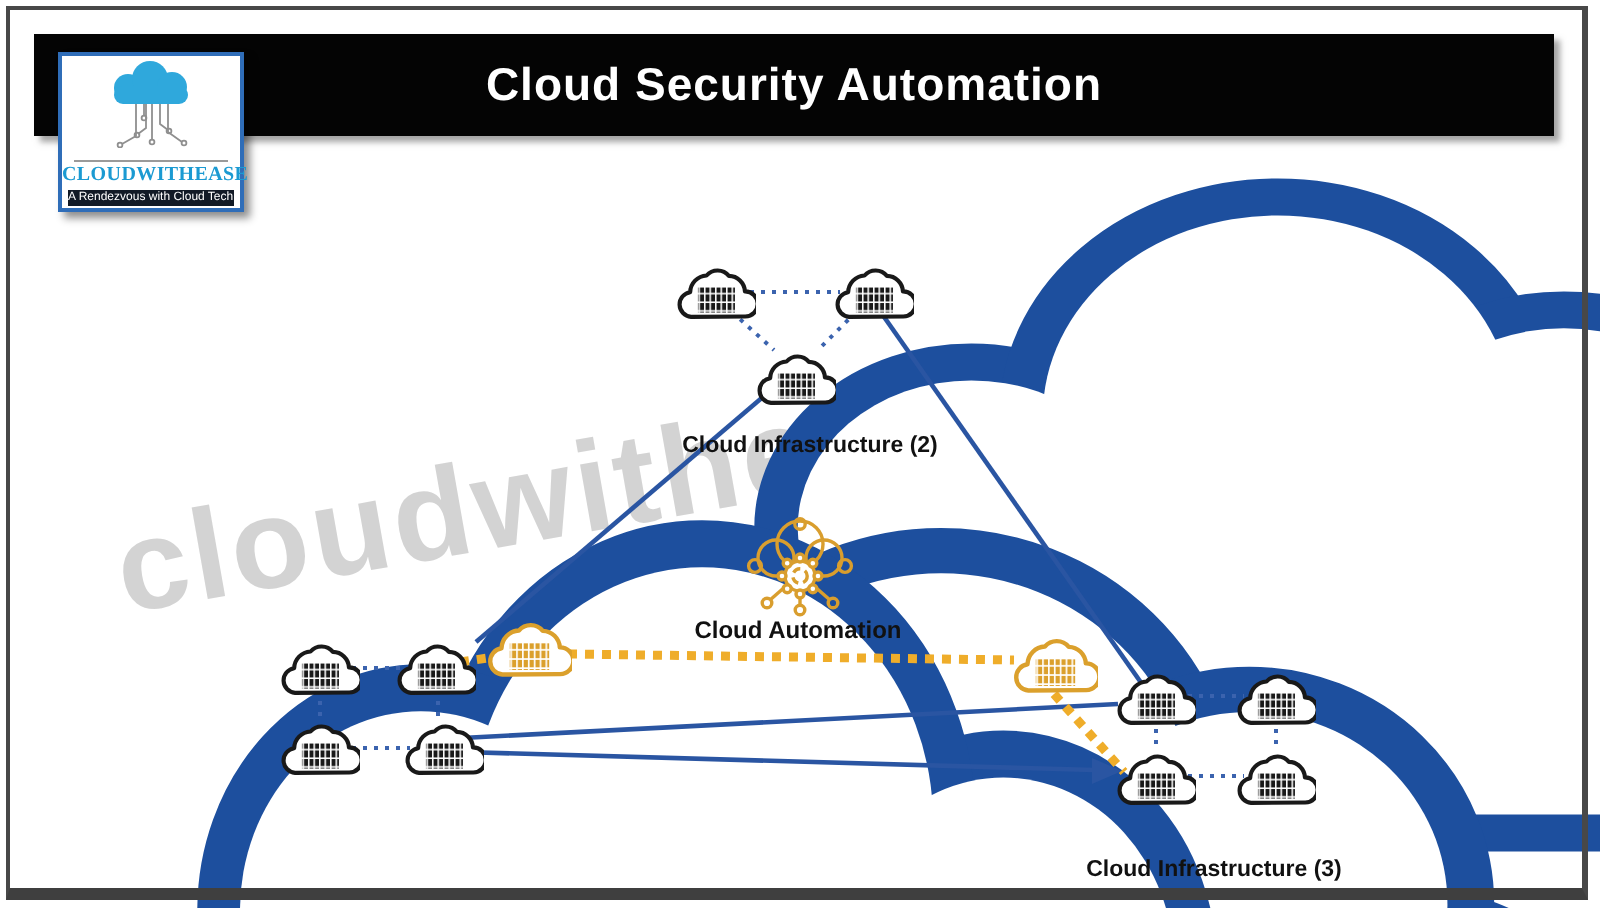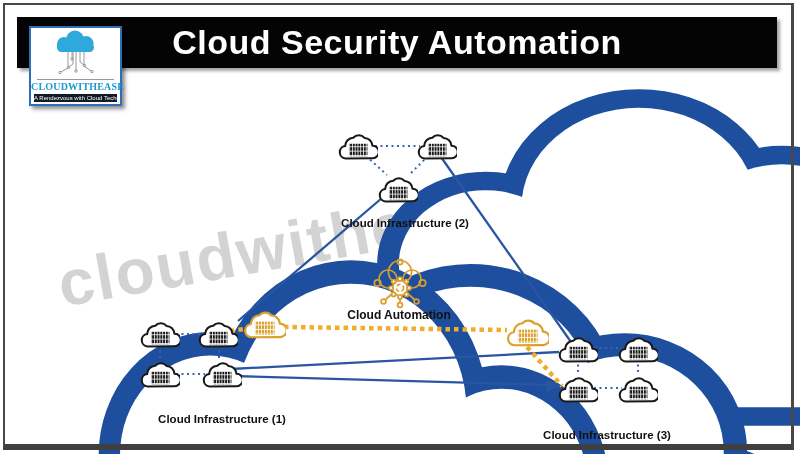--- a/index.html
+++ b/index.html
@@ -2,21 +2,21 @@
 <html><head>
 <meta charset="utf-8">
 <style>
   html,body{margin:0;padding:0;background:#fff;}
   #stage{position:relative;width:800px;height:454px;background:#fff;overflow:hidden;
          font-family:"Liberation Sans",sans-serif;}
   .frame{position:absolute;left:3px;top:3px;width:791px;height:447px;box-sizing:border-box;
          border:2px solid #484848;border-right-width:3px;border-bottom:6px solid #3f3f3f;z-index:50;pointer-events:none;}
   .titlebar{position:absolute;left:17px;top:17px;width:760px;height:51px;background:#040404;
             box-shadow:3px 3px 3px rgba(90,90,90,.55);z-index:5;}
-  .titlebar .title{color:#fff;font-weight:bold;font-size:34px;text-align:center;line-height:51px;
+  .titlebar .title{color:#fff;font-weight:bold;font-size:23px;text-align:center;line-height:51px;
             letter-spacing:.5px;}
   .logo-card{position:absolute;left:29px;top:26px;width:93px;height:80px;background:#fff;
             border:2px solid #2f6db8;box-shadow:3px 3px 4px rgba(0,0,0,.45);z-index:6;box-sizing:border-box;}
   .logo-card .divider{border-top:1px solid #9a9a9a;margin:1px 6px 1px 6px;}
   .brand-name{color:#1b9ad2;font-family:"Liberation Serif",serif;font-weight:bold;font-size:10px;
             text-align:center;letter-spacing:.2px;}
   .brand-tagline{background:#121a26;color:#fff;font-size:6px;text-align:center;margin:2px 3px 0 3px;
             padding:1px 0;white-space:nowrap;overflow:hidden;}
   .watermark{position:absolute;left:60px;top:248px;z-index:2;font-weight:bold;font-size:64px;
             letter-spacing:2px;color:rgba(110,110,110,.30);transform:rotate(-10deg);
@@ -142,21 +142,20 @@
         <circle cx="21.6" cy="37.4" r="2"></circle>
           <circle cx="19" cy="31" r="2"></circle>
           <circle cx="21.6" cy="24.6" r="2"></circle>
         <circle cx="28" cy="22" r="2"></circle>
           <circle cx="34.4" cy="24.6" r="2"></circle>
       </g>
       <circle cx="28" cy="31" r="3.6" stroke-dasharray="4 2.5"></circle>
     </g>
   </svg>
 
-  <div class="dlabel" style="left:222px;top:413px;">Cloud Infrastructure (1)</div>
   <div class="dlabel" style="left:405px;top:217px;">Cloud Infrastructure (2)</div>
   <div class="dlabel" style="left:607px;top:429px;">Cloud Infrastructure (3)</div>
   <div class="dlabel auto" style="left:399px;top:308px;">Cloud Automation</div>
 
   <div class="titlebar">
     <div class="title">Cloud Security Automation</div>
   </div>
 
   <div class="logo-card">
     <svg width="89" height="46" xmlns="http://www.w3.org/2000/svg">

